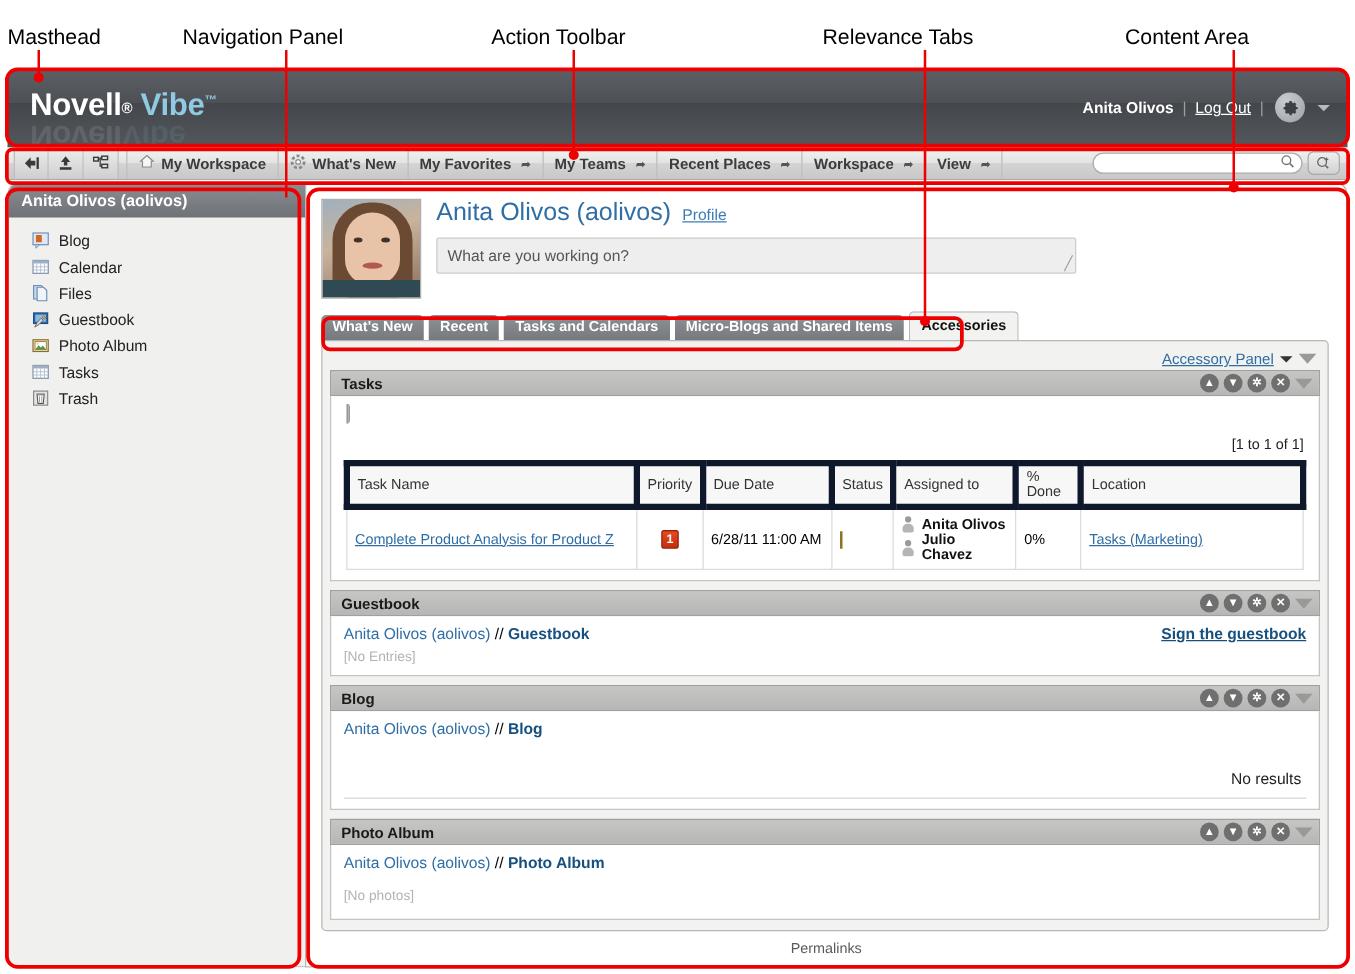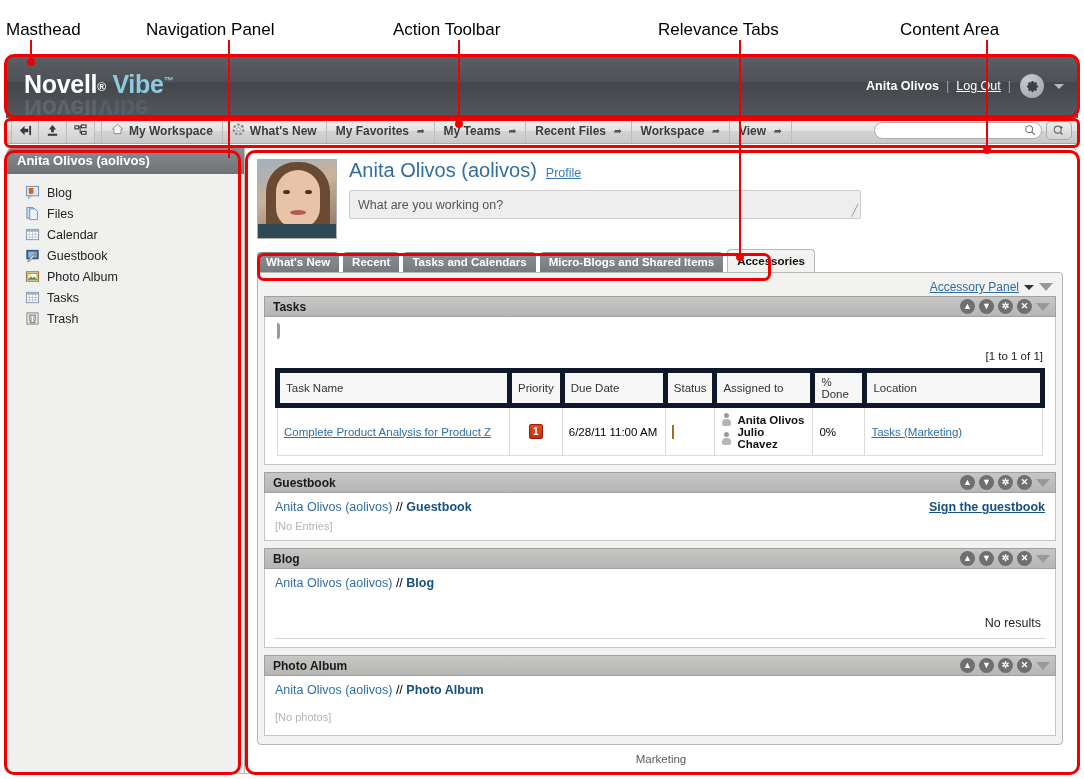--- a/index.html
+++ b/index.html
@@ -460,21 +460,21 @@
 
     <div class="tb-item">
       <span>My Favorites</span>
       <span class="tb-arrow">➦</span>
     </div>
     <div class="tb-item">
       <span>My Teams</span>
       <span class="tb-arrow">➦</span>
     </div>
     <div class="tb-item">
-      <span>Recent Files</span>
+      <span>Recent Places</span>
       <span class="tb-arrow">➦</span>
     </div>
     <div class="tb-item">
       <span>Workspace</span>
       <span class="tb-arrow">➦</span>
     </div>
     <div class="tb-item">
       <span>View</span>
       <span class="tb-arrow">➦</span>
     </div>
@@ -513,42 +513,42 @@
                 <rect x="4" y="3.2" width="5" height="6.2" fill="#d4661f"></rect>
                 <path d="M4 11.5 L4 14.5 L7 11.5 Z" fill="#dfe9f5" stroke="#6f8db5" stroke-width="0.8"></path>
               </svg>
           </span>
           <span>Blog</span>
         </div>
 
         <div class="sb-item">
           <span class="sb-ico">
             <svg width="15" height="15" viewBox="0 0 16 16">
-                <path d="M2 1.5 H8.5 L11 4 V13 H2 Z" fill="#c7d7ea" stroke="#6f8db5"></path>
-                <path d="M5 3 H10.5 L13.2 5.6 V14.5 H5 Z" fill="#eef4fb" stroke="#6f8db5"></path>
-              </svg>
-          </span>
-          <span>Files</span>
-        </div>
-
-        <div class="sb-item">
-          <span class="sb-ico">
-            <svg width="15" height="15" viewBox="0 0 16 16">
                 <rect x="1.5" y="2.5" width="13" height="11" fill="#ffffff" stroke="#7d90a8"></rect>
                 <rect x="1.5" y="2.5" width="13" height="2.6" fill="#9fb0c4"></rect>
                 <g stroke="#b4c0cf" stroke-width="0.8">
                   <line x1="4.7" y1="5.1" x2="4.7" y2="13.5"></line>
                   <line x1="8" y1="5.1" x2="8" y2="13.5"></line>
                   <line x1="11.3" y1="5.1" x2="11.3" y2="13.5"></line>
                   <line x1="1.5" y1="7.9" x2="14.5" y2="7.9"></line>
                   <line x1="1.5" y1="10.7" x2="14.5" y2="10.7"></line>
                 </g>
               </svg>
           </span>
           <span>Calendar</span>
+        </div>
+
+        <div class="sb-item">
+          <span class="sb-ico">
+            <svg width="15" height="15" viewBox="0 0 16 16">
+                <path d="M2 1.5 H8.5 L11 4 V13 H2 Z" fill="#c7d7ea" stroke="#6f8db5"></path>
+                <path d="M5 3 H10.5 L13.2 5.6 V14.5 H5 Z" fill="#eef4fb" stroke="#6f8db5"></path>
+              </svg>
+          </span>
+          <span>Files</span>
         </div>
 
         <div class="sb-item">
           <span class="sb-ico">
             <svg width="15" height="15" viewBox="0 0 16 16">
                 <rect x="2" y="2.5" width="12" height="9" fill="#2b6cb5" stroke="#1d4c81"></rect>
                 <rect x="3.5" y="4" width="9" height="6" fill="#8fb8e0"></rect>
                 <path d="M3 14.6 L5 10.6 L8.5 7 L10.2 8.7 L6.7 12.3 Z" fill="#d8d8d8" stroke="#555" stroke-width="0.7"></path>
                 <path d="M9.4 6.1 L11.1 7.8 L12.4 6.6 L10.7 4.9 Z" fill="#e8a33d" stroke="#8a5c12" stroke-width="0.6"></path>
               </svg>
@@ -764,21 +764,21 @@
               <a href="#">Anita Olivos (aolivos)</a>
               <span>//</span>
               <b>Photo Album</b>
             </div>
             <div class="no-entries" style="margin-top:14px">[No photos]</div>
           </div>
         </div>
 
       </div>
 
-      <div class="permalinks">Marketing</div>
+      <div class="permalinks">Permalinks</div>
 
     </div>
   </div>
 </div>
 
 <div class="annot-layer">
 
   <div class="annot-box" style="left:4px;   top:54px;  width:1076px; height:64px;"></div>
   <div class="annot-box" style="left:4px;   top:118px; width:1076px; height:30px; border-radius:6px;"></div>
   <div class="annot-box" style="left:4px;  top:150px; width:237px; height:625px;"></div>

